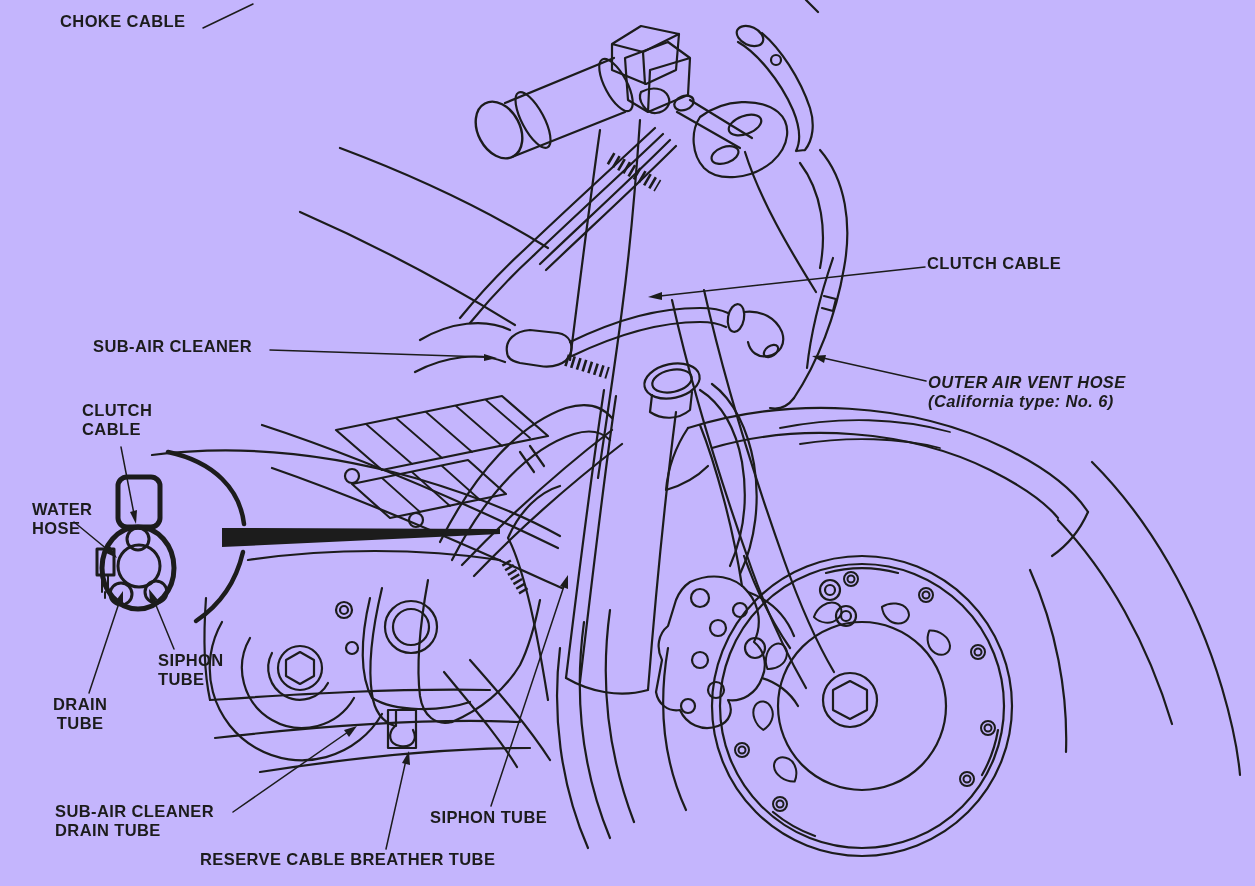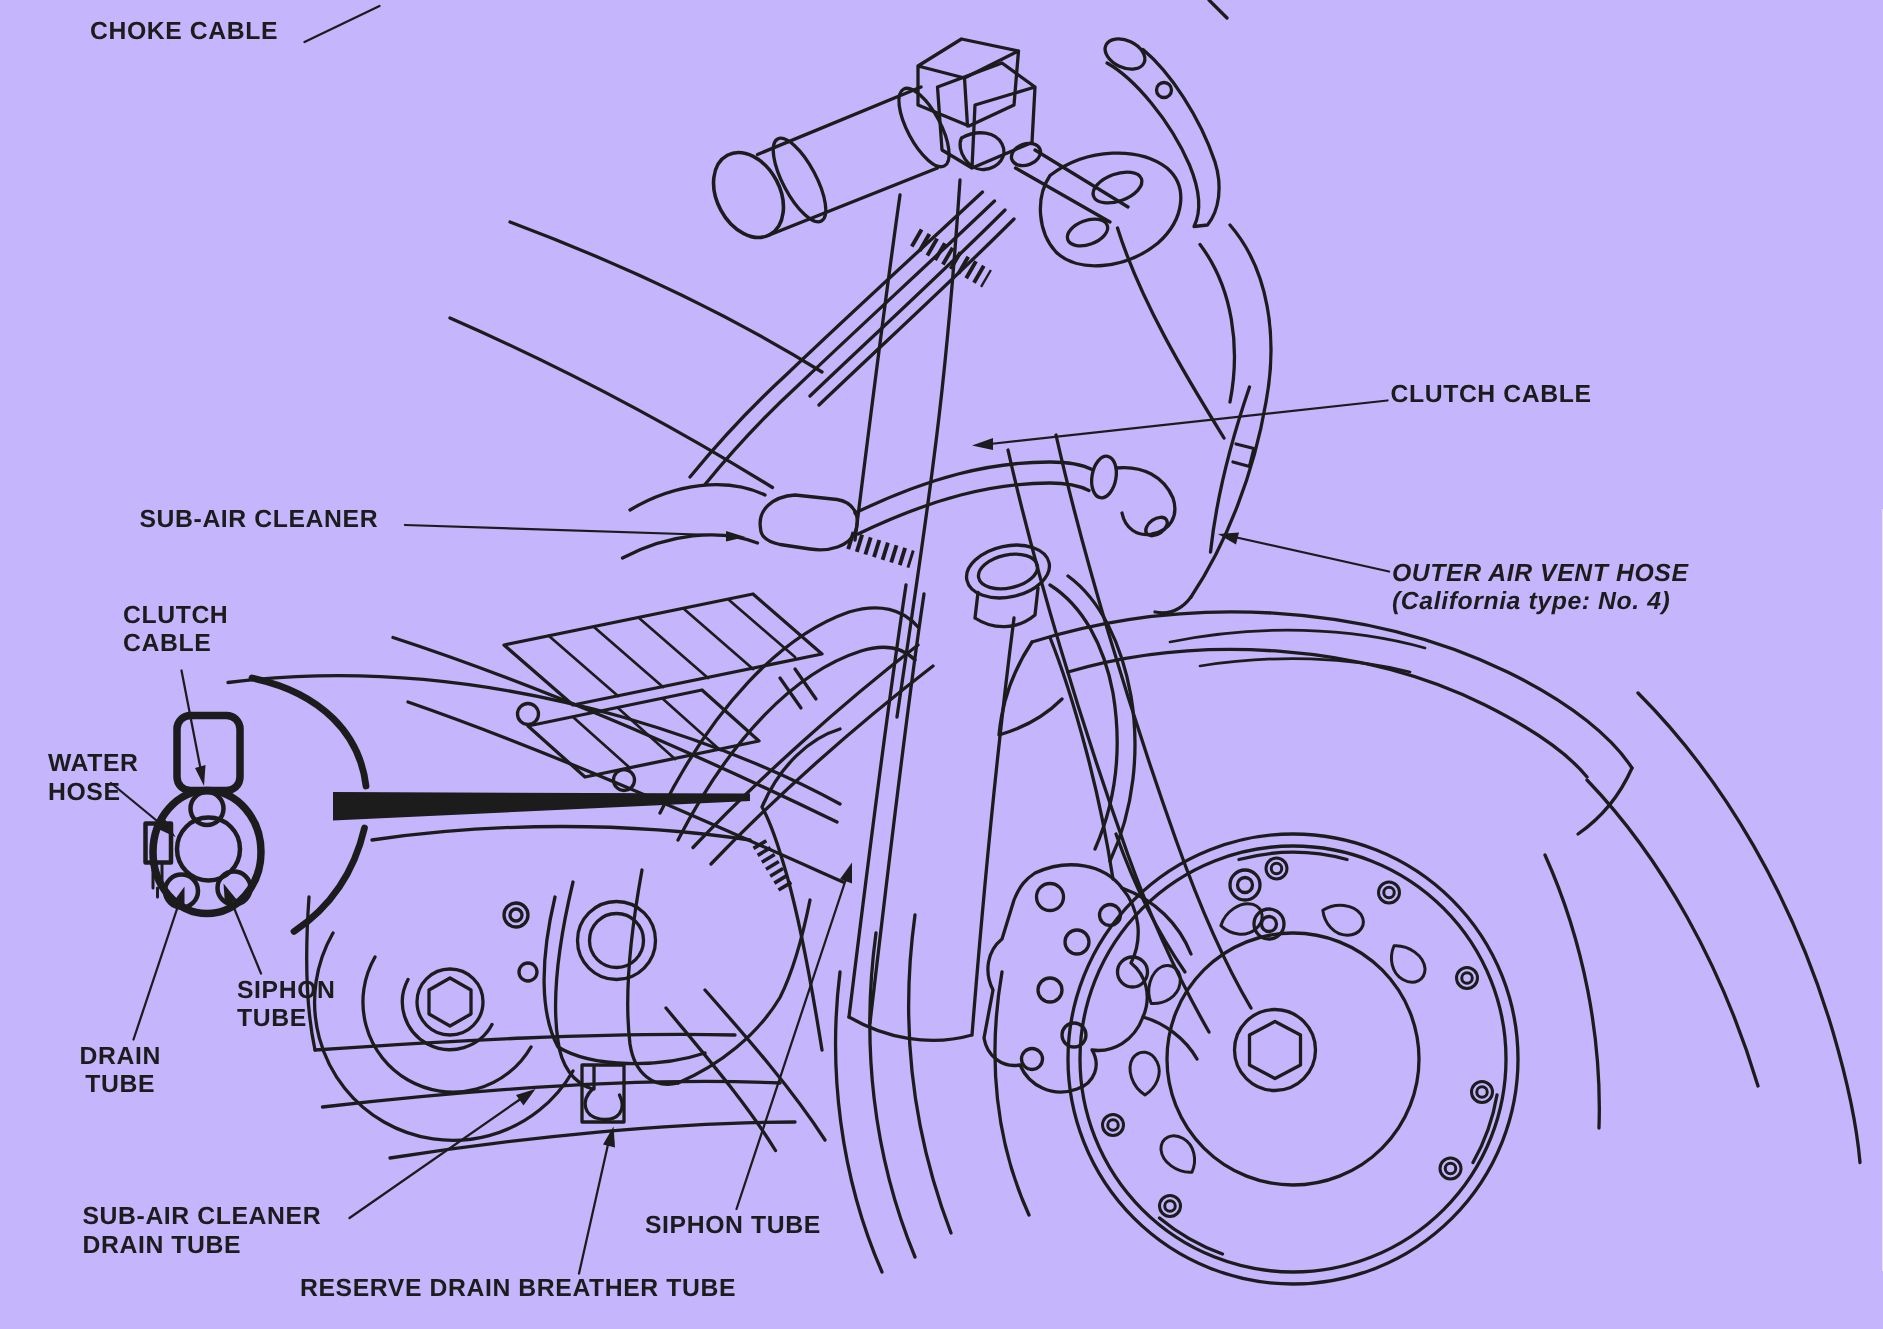--- a/index.html
+++ b/index.html
@@ -235,21 +235,21 @@
 <div class="label" style="left:927px;top:254px;">
   <span>CLUTCH CABLE</span>
 </div>
 
 <div class="label" style="left:93px;top:337px;">
   <span>SUB-AIR CLEANER</span>
 </div>
 
 <div class="label" style="left:928px;top:373px;font-style:italic;">
   <div>OUTER AIR VENT HOSE</div>
-  <div>(California type: No. 4)</div>
+  <div>(California type: No. 6)</div>
 </div>
 
 <div class="label" style="left:82px;top:401px;">
   <div>CLUTCH</div>
   <div>CABLE</div>
 </div>
 
 <div class="label" style="left:32px;top:500px;">
   <div>WATER</div>
   <div>HOSE</div>
@@ -264,20 +264,20 @@
   <div>DRAIN</div>
   <div>TUBE</div>
 </div>
 
 <div class="label" style="left:55px;top:802px;">
   <div>SUB-AIR CLEANER</div>
   <div>DRAIN TUBE</div>
 </div>
 
 <div class="label" style="left:200px;top:850px;">
-  <span>RESERVE DRAIN BREATHER TUBE</span>
+  <span>RESERVE CABLE BREATHER TUBE</span>
 </div>
 
 <div class="label" style="left:430px;top:808px;">
   <span>SIPHON TUBE</span>
 </div>
 
 </div>
 
 </body></html>

